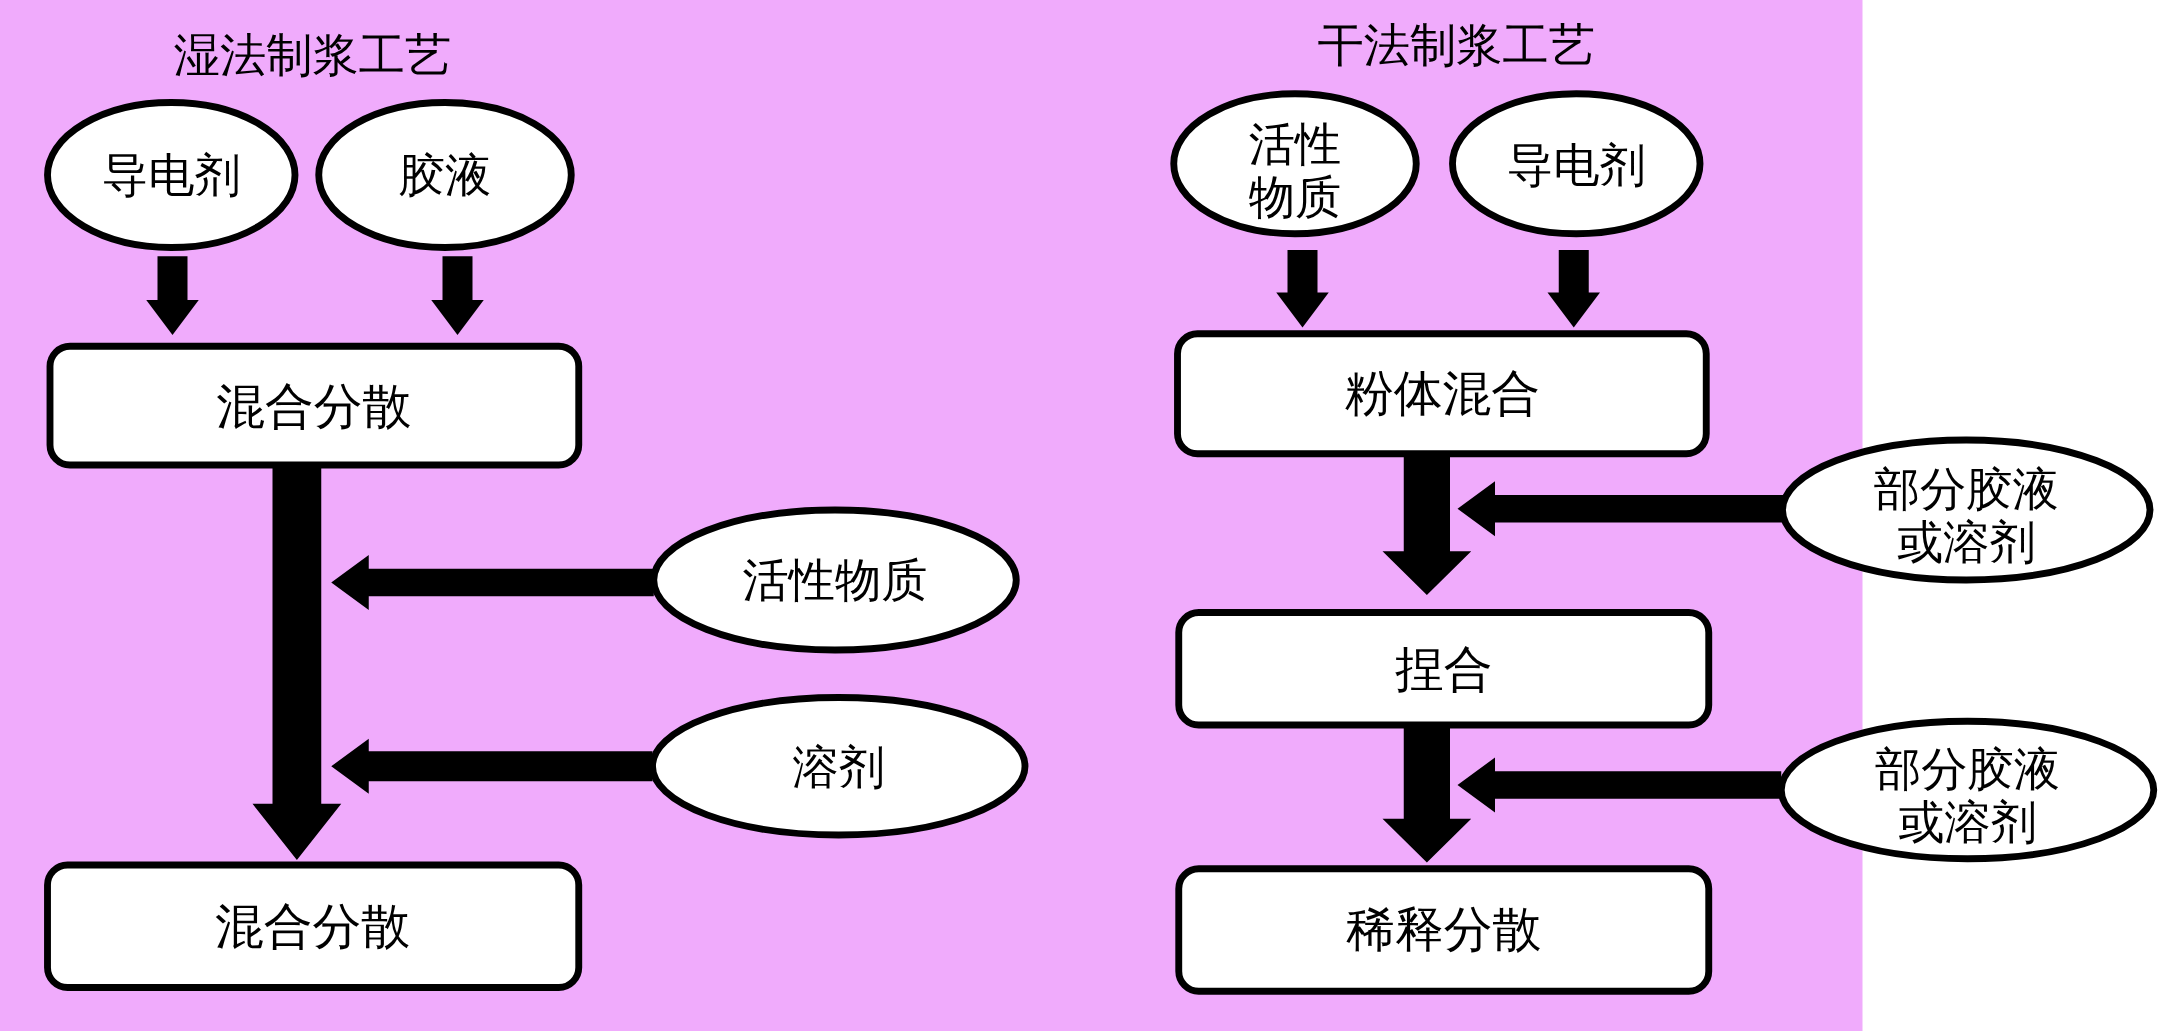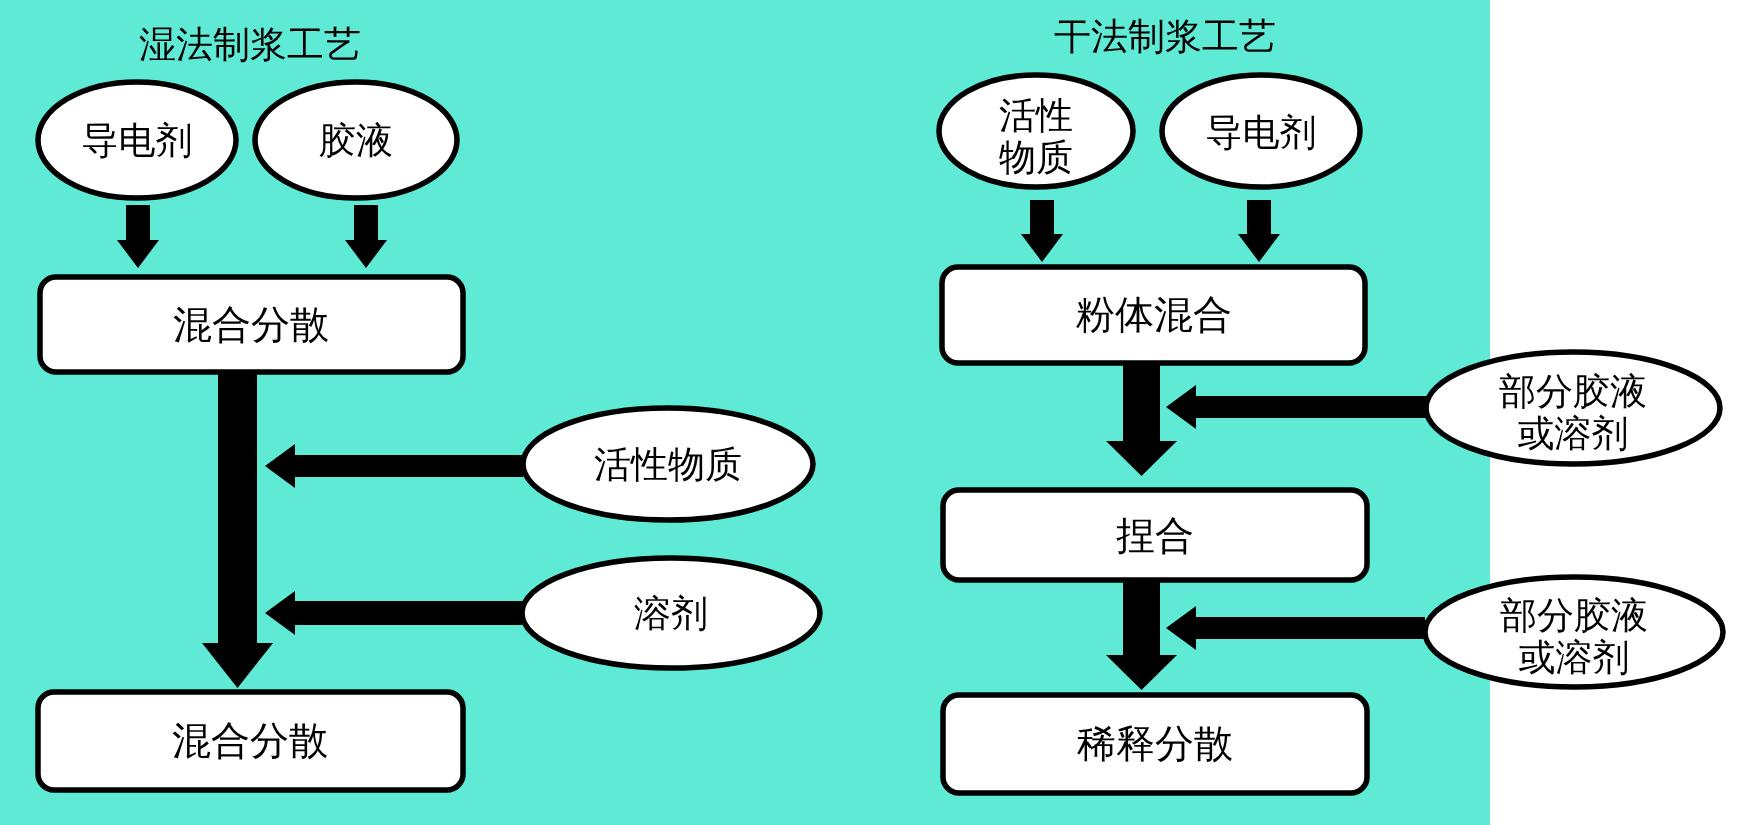--- a/index.html
+++ b/index.html
@@ -4,21 +4,21 @@
 <style>
   html, body {
     margin: 0;
     padding: 0;
     background: #ffffff;
   }
   .canvas {
     position: relative;
     width: 1490px;
     height: 825px;
-    background: #5eead4;
+    background: #f0abfc;
     font-family: "Liberation Serif", "DejaVu Serif", serif;
   }
   svg { display: block; }
   .node-shape {
     fill: #ffffff;
     stroke: #000000;
   }
   .ellipse-shape { stroke-width: 5.5px; }
   .box-shape { stroke-width: 5.5px; }
   .arrow { fill: #000000; stroke: none; }

